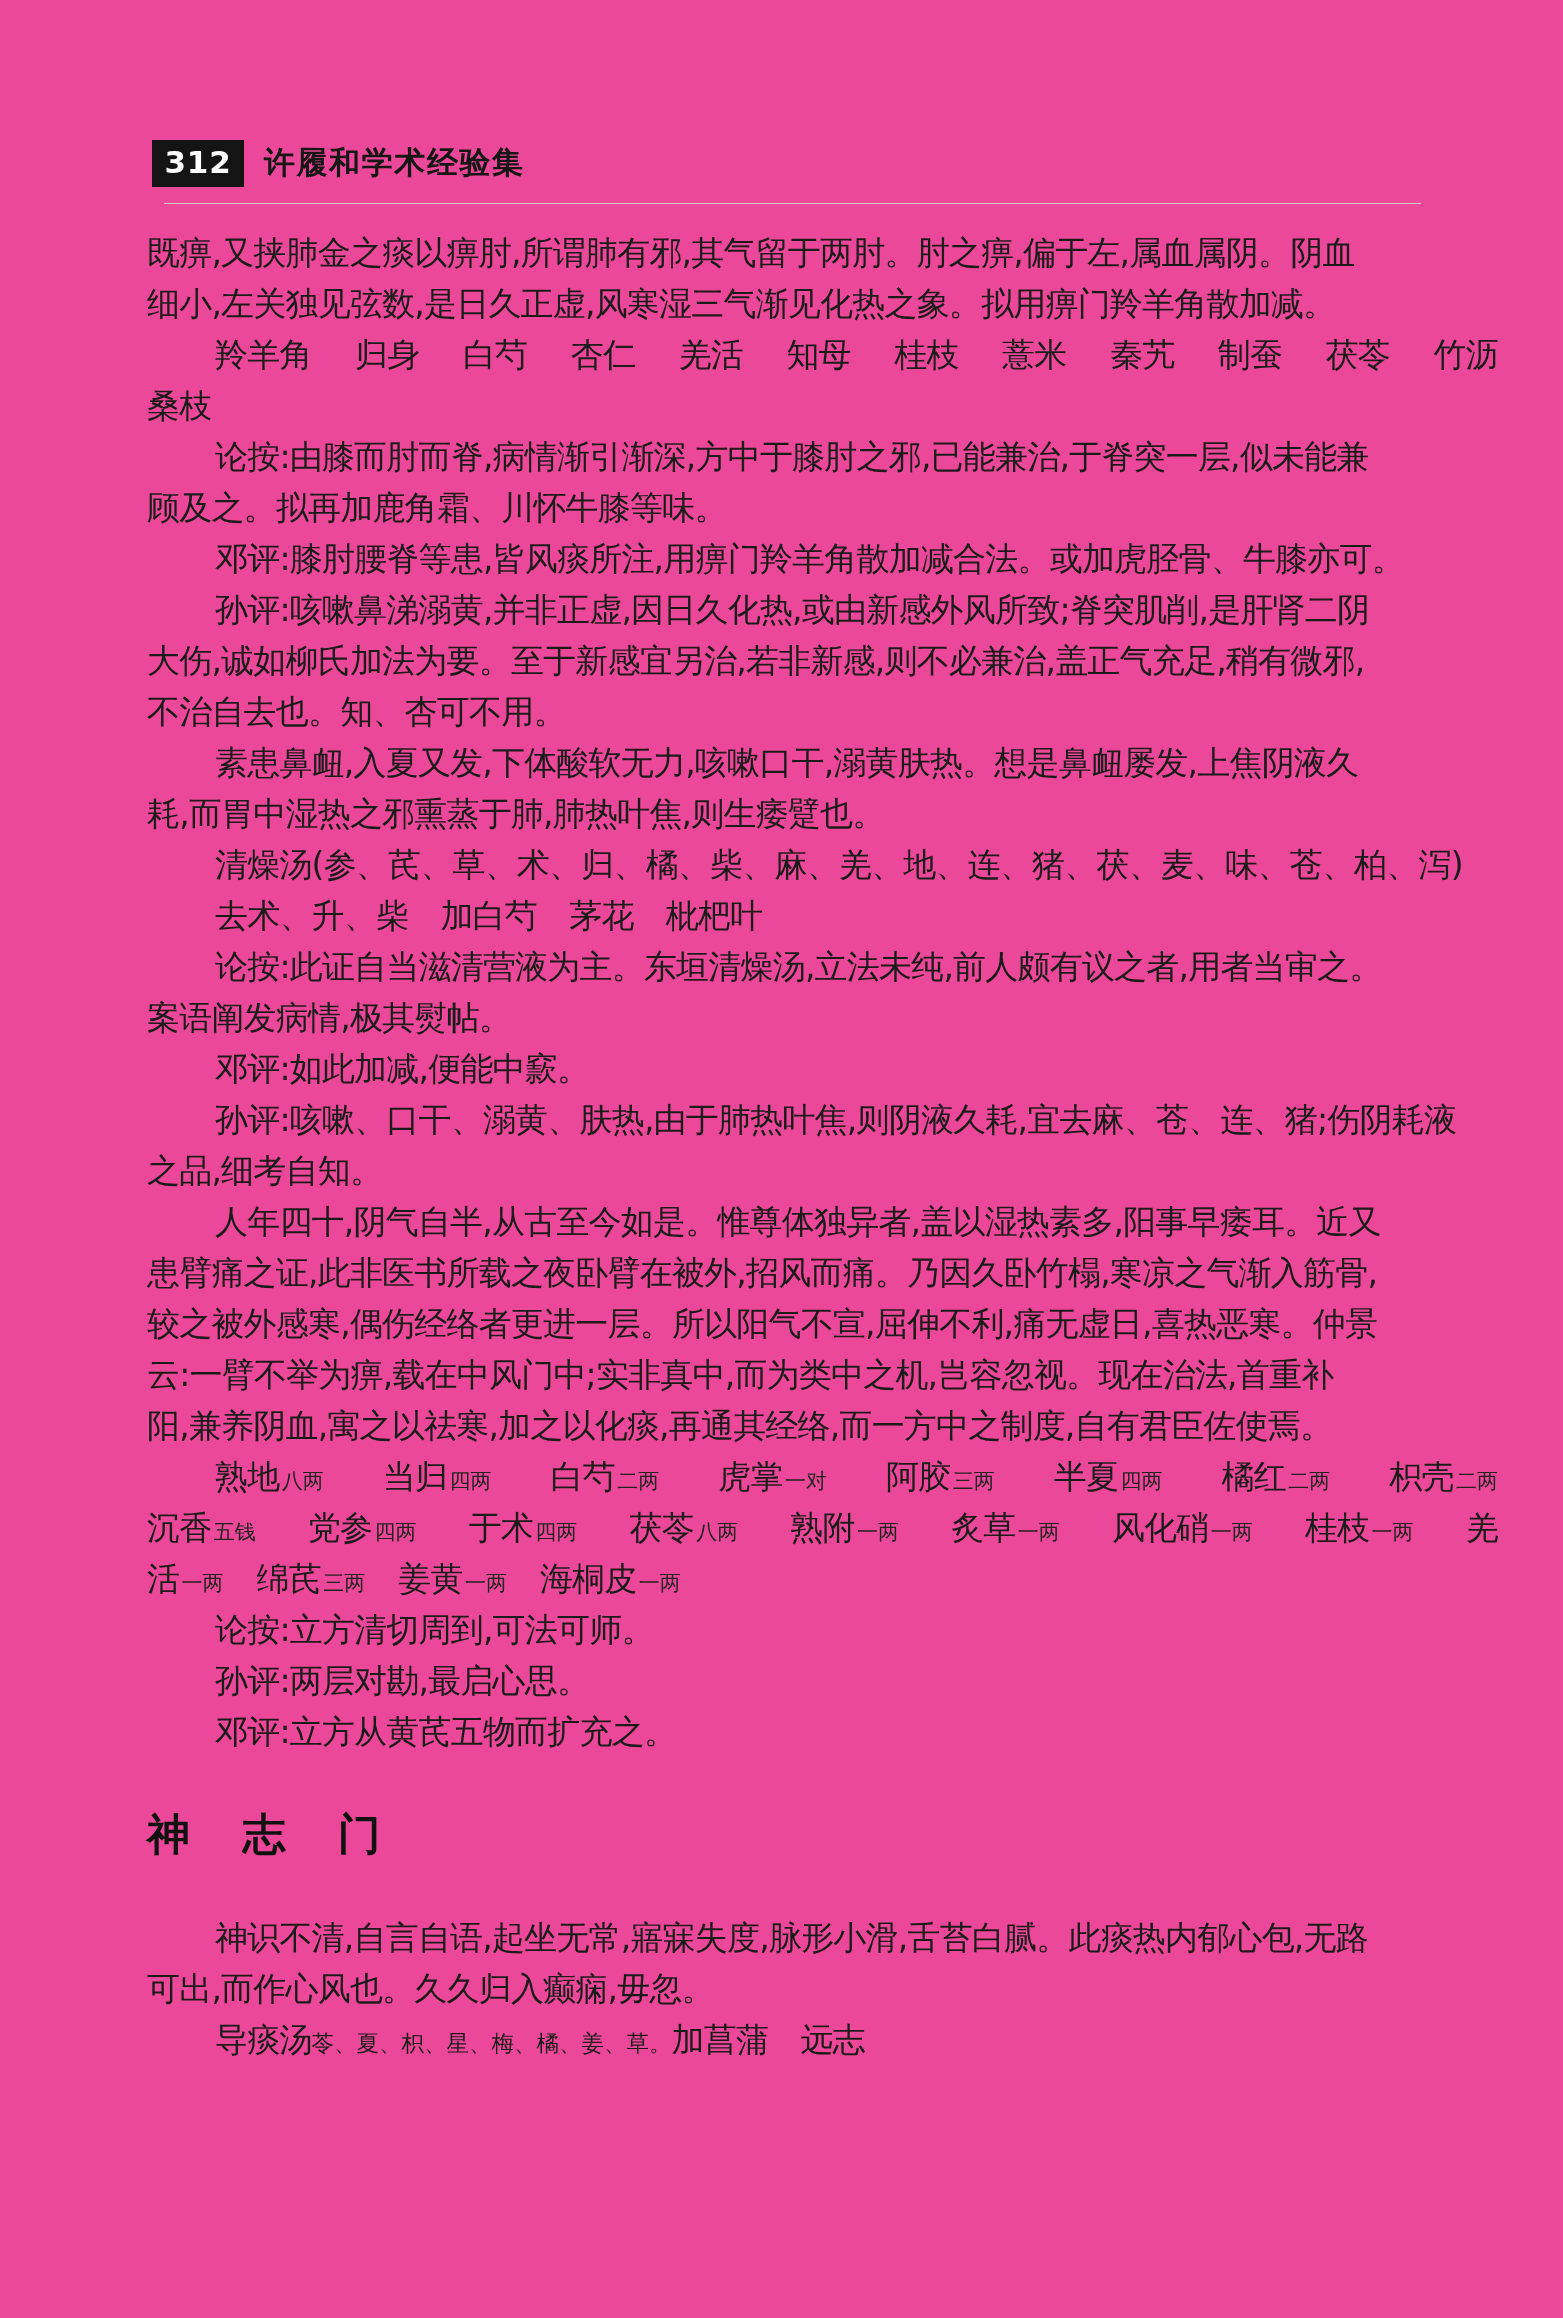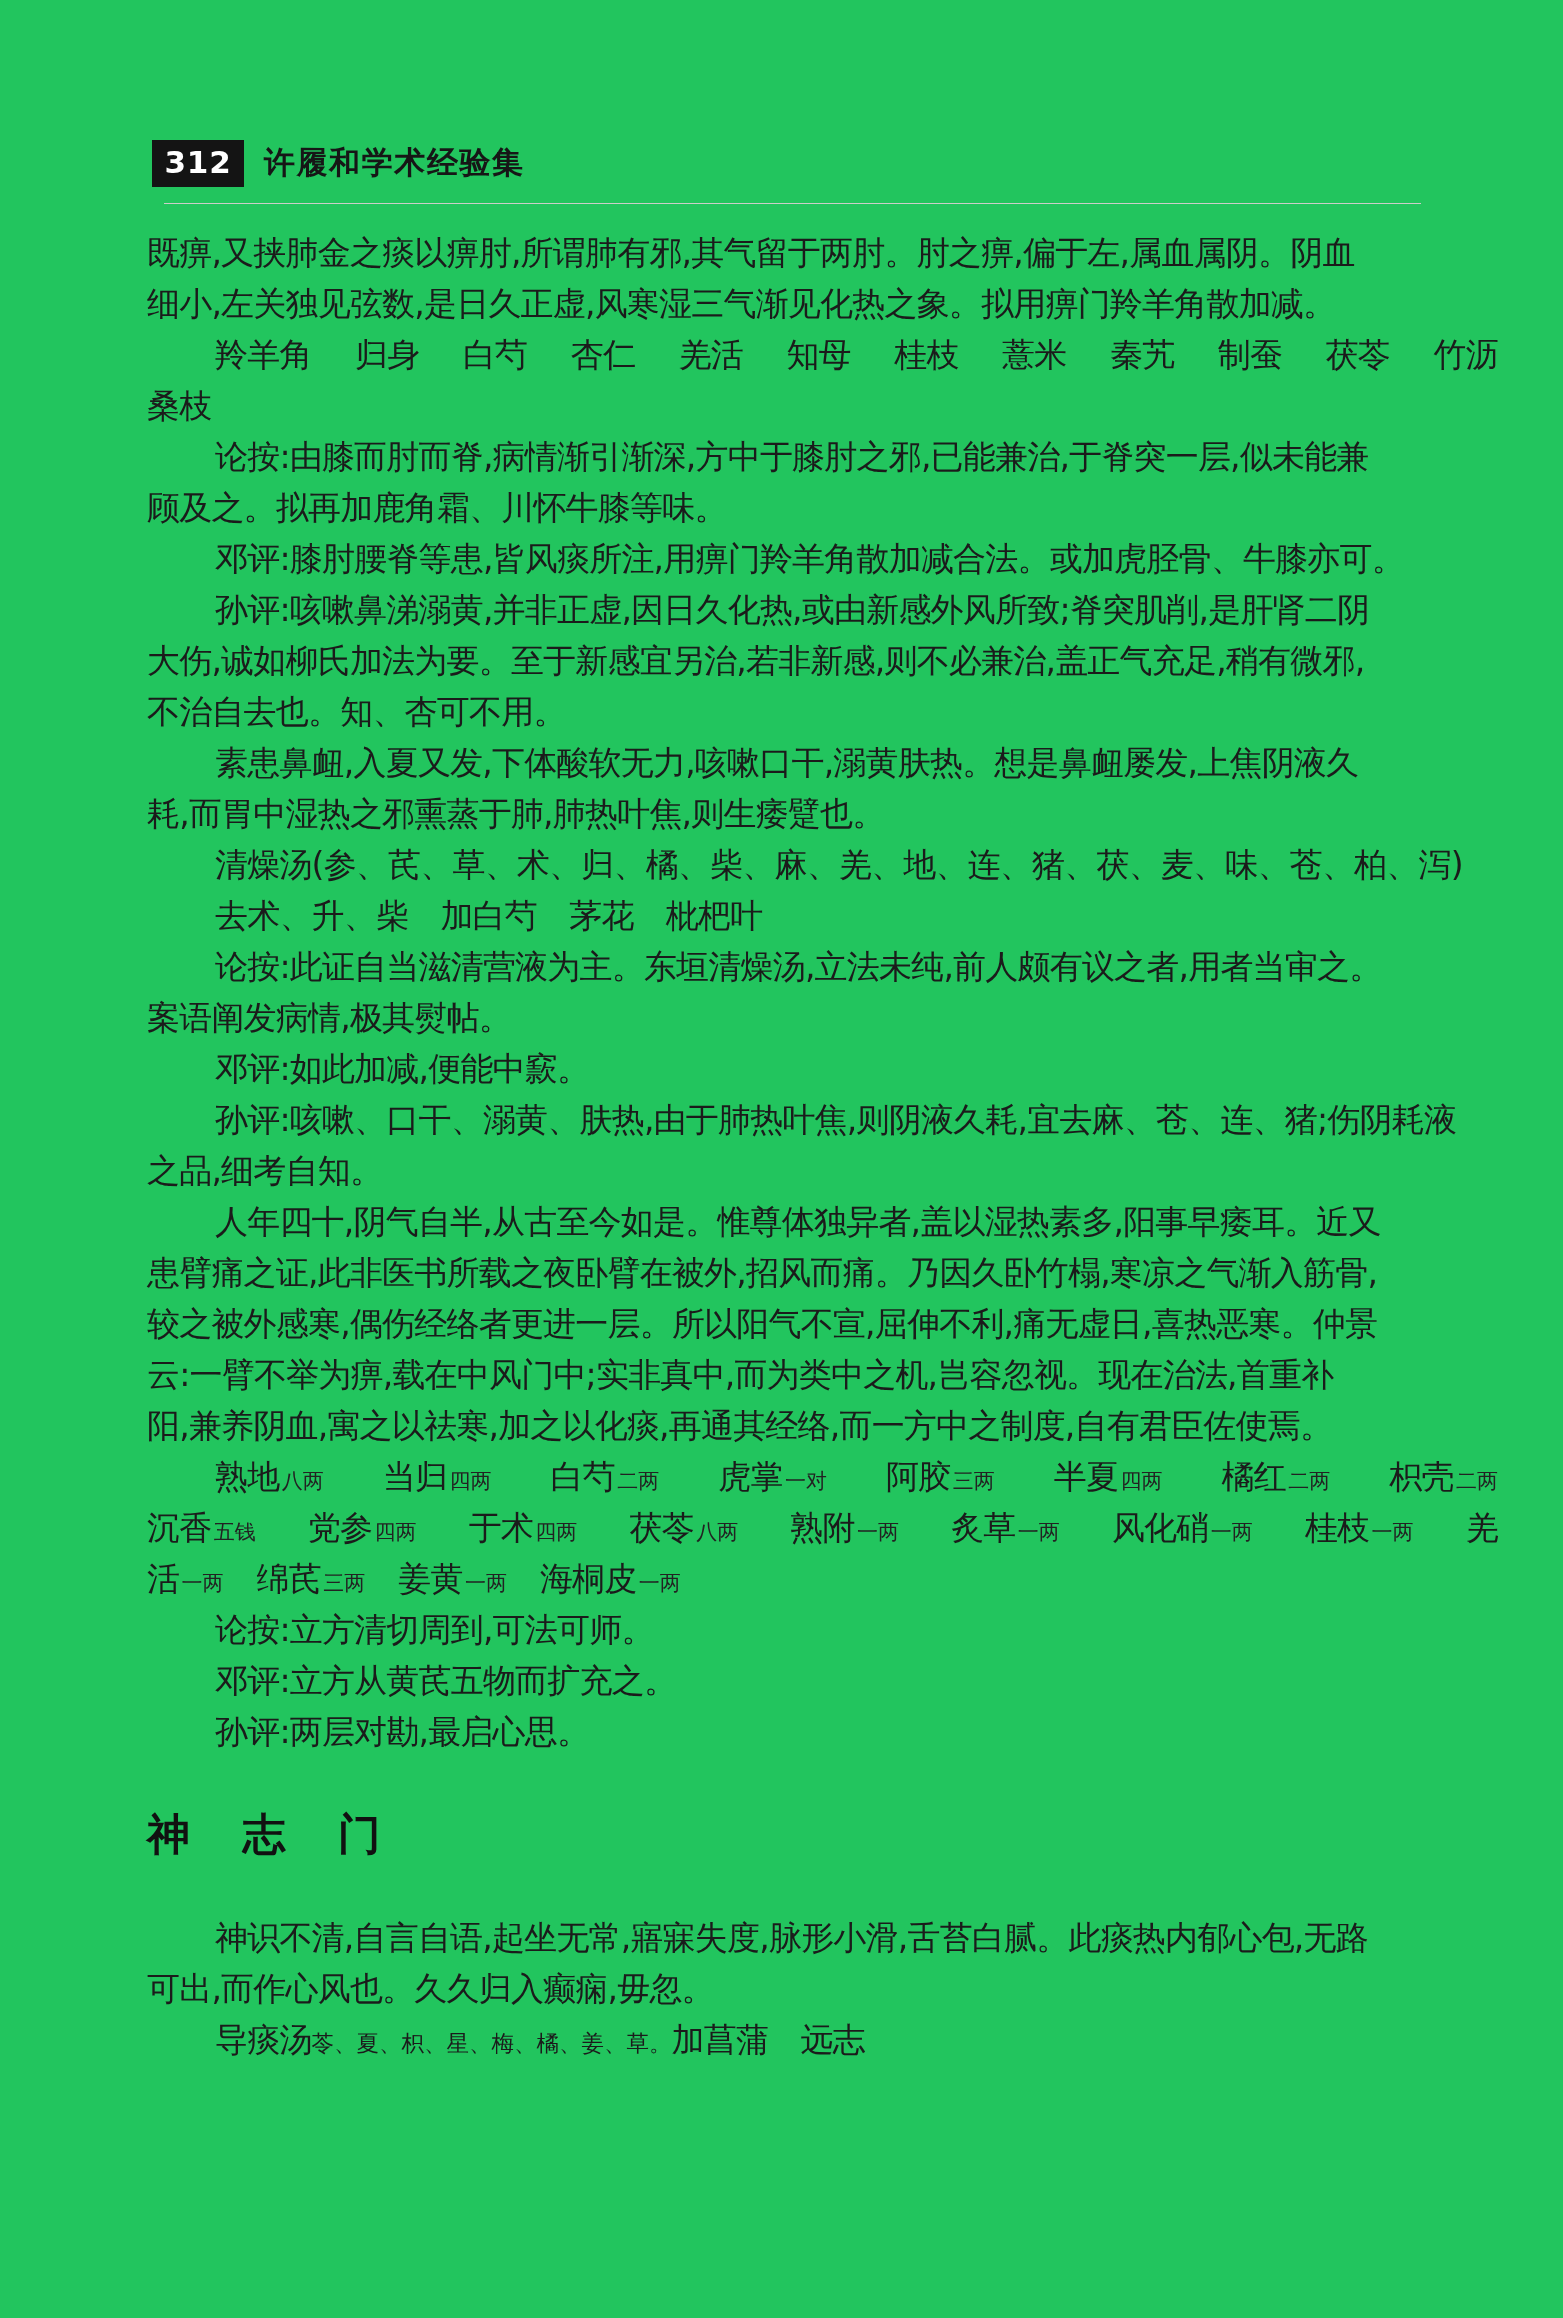--- a/index.html
+++ b/index.html
@@ -1,19 +1,19 @@
 <!DOCTYPE html>
 <html style="font-size:12.4px"><head>
 <meta charset="utf-8">
 <style>
   html,body{margin:0;padding:0;background:#e8e8e6;}
   .page{
     position:relative;
     width:1564px;height:2319px;
-    background:#22c55e;
+    background:#ec4899;
     font-family:"DejaVu Sans",sans-serif;
     color:#1b1b1b;
     overflow:hidden;
   }
   
   .hdr{
     position:absolute;left:152px;top:140px;
     display:flex;align-items:center;gap:20px;
   }
   .pagenum{
@@ -128,21 +128,21 @@
         <span class="herb"><span class="hn">桂枝</span><span class="hq">一两</span></span>
         <span class="herb"><span class="hn">羌</span></span>
       </div>
       <div class="line herbs gapped">
         <span class="herb"><span class="hn">活</span><span class="hq">一两</span></span>
         <span class="herb"><span class="hn">绵芪</span><span class="hq">三两</span></span>
         <span class="herb"><span class="hn">姜黄</span><span class="hq">一两</span></span>
         <span class="herb"><span class="hn">海桐皮</span><span class="hq">一两</span></span>
       </div>
       <div class="line p ind">论按:立方清切周到,可法可师。</div>
+      <div class="line p ind">孙评:两层对勘,最启心思。</div>
       <div class="line p ind">邓评:立方从黄芪五物而扩充之。</div>
-      <div class="line p ind">孙评:两层对勘,最启心思。</div>
       <div class="line heading">神　志　门</div>
       <div class="line p ind">神识不清,自言自语,起坐无常,寤寐失度,脉形小滑,舌苔白腻。此痰热内郁心包,无路</div>
       <div class="line p">可出,而作心风也。久久归入癫痫,毋忽。</div>
       <div class="line p ind"><span>导痰汤</span><span class="small-inline">苓、夏、枳、星、梅、橘、姜、草。</span><span>加菖蒲　远志</span></div>
     </main>
 </div>
 
 
 </body></html>

